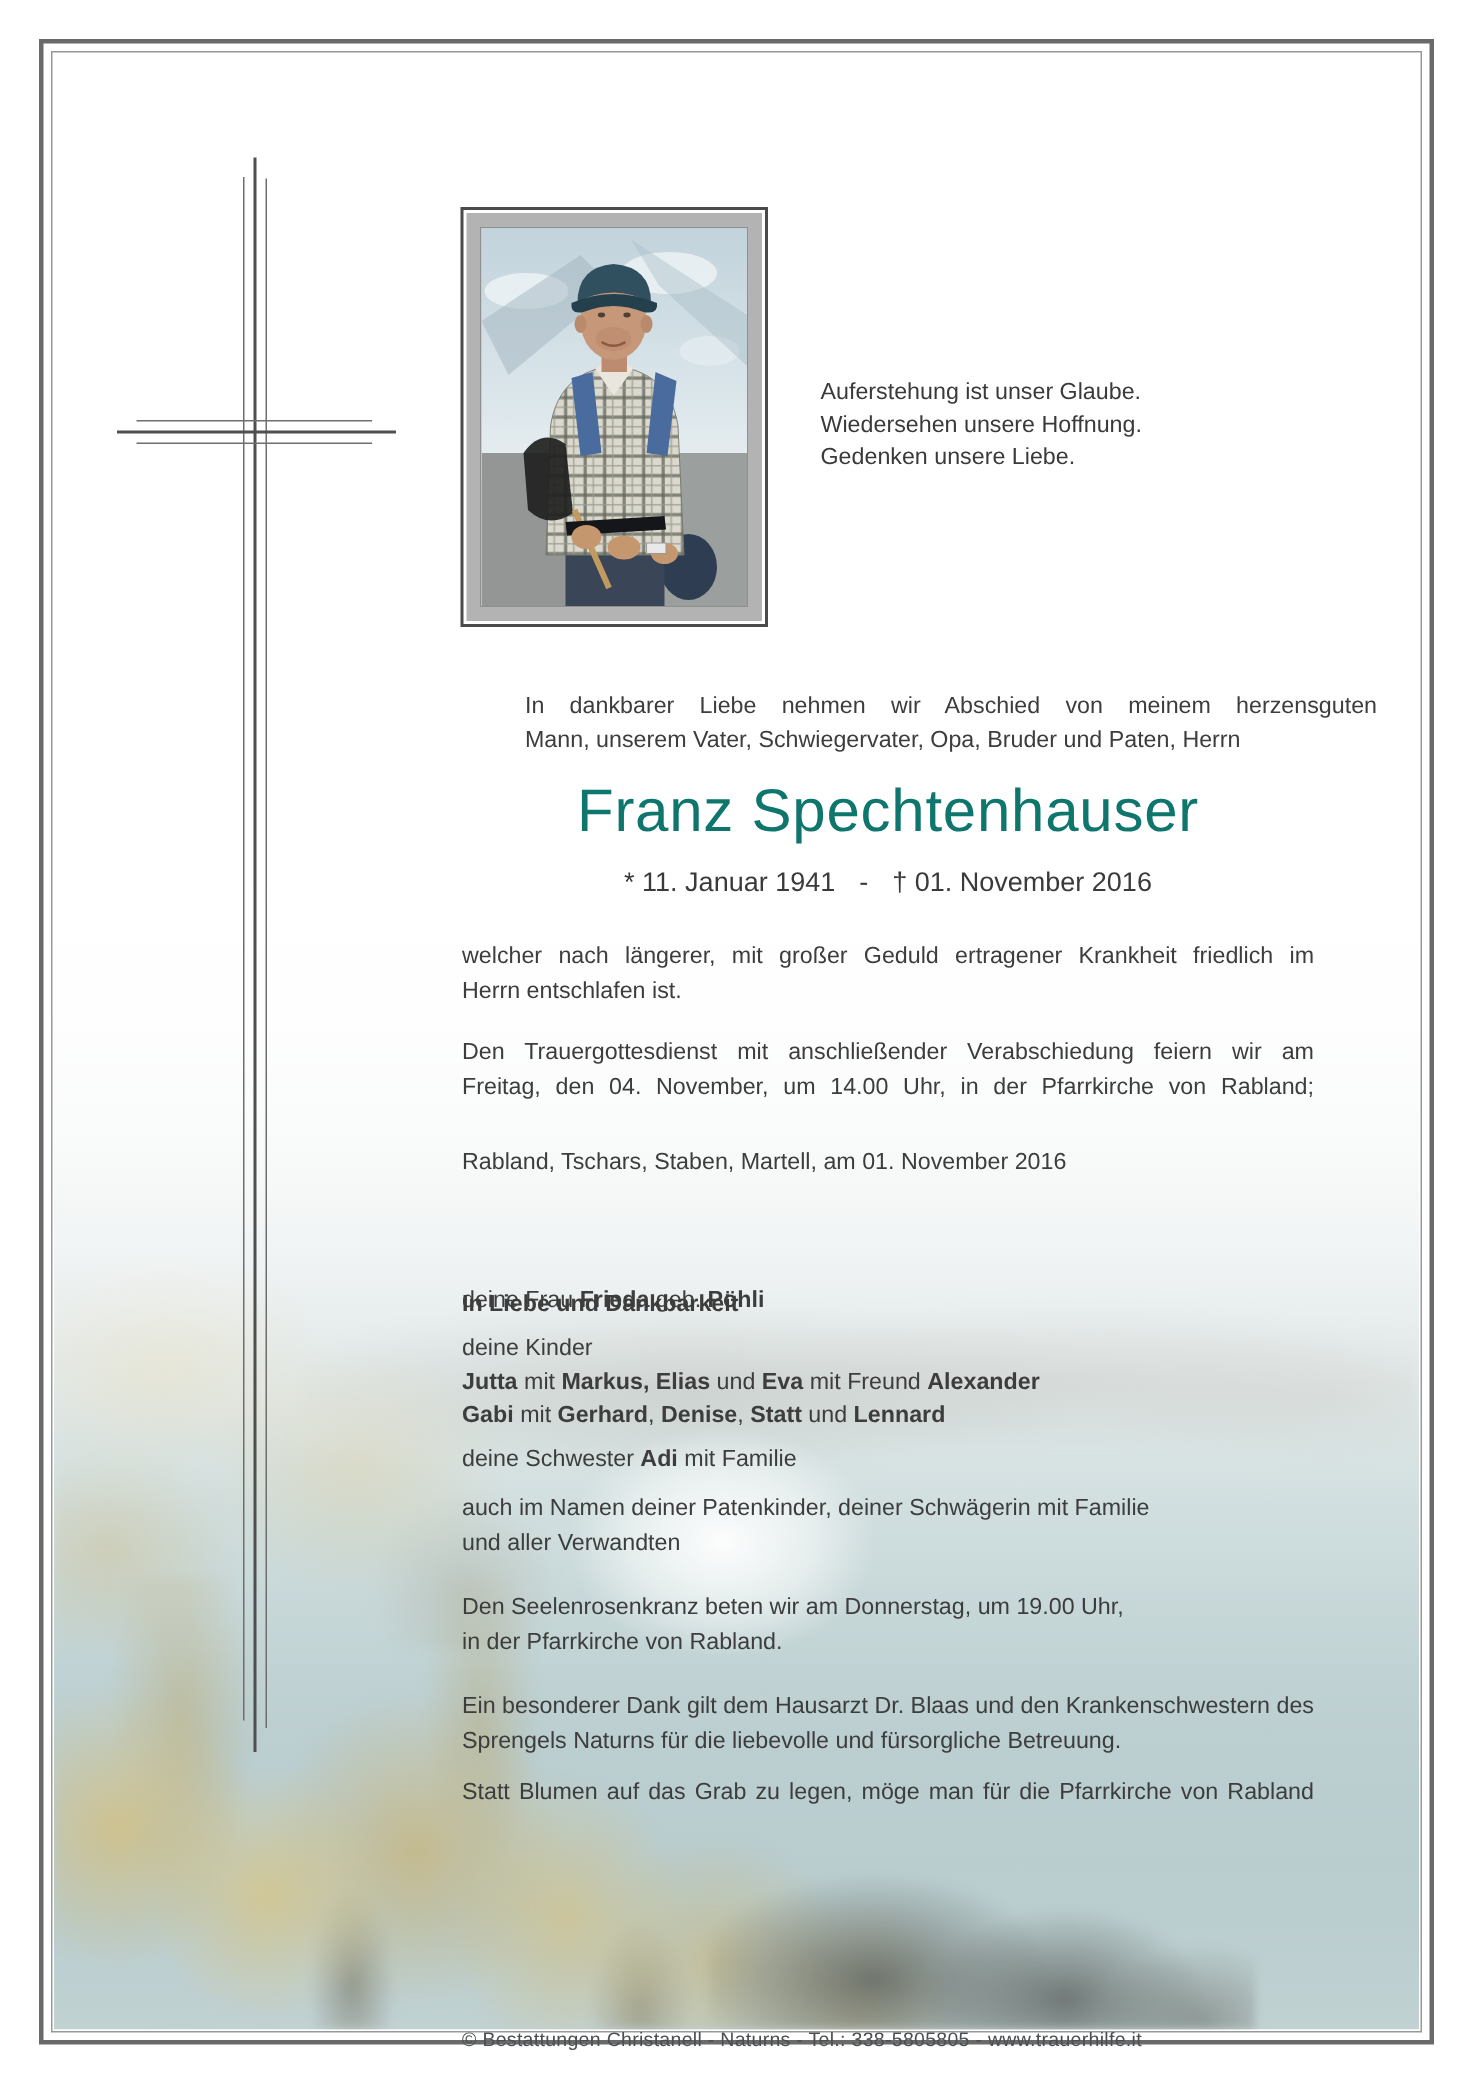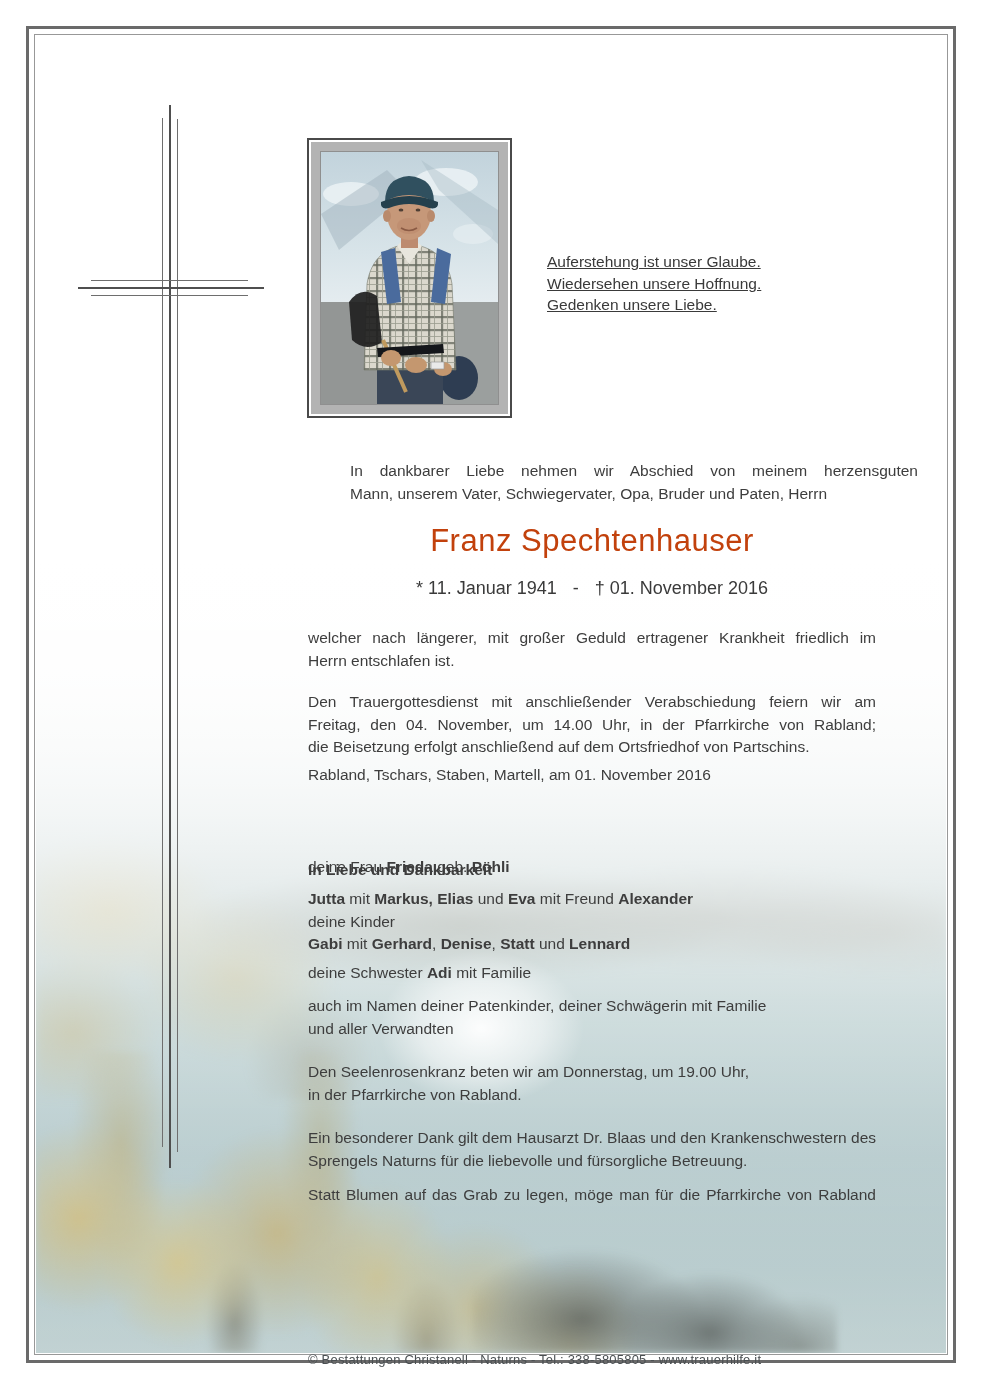--- a/index.html
+++ b/index.html
@@ -50,25 +50,25 @@
   .cl.h-lower{left:91px;top:295px;width:157px;height:1px;}
 
   
   .photo-frame{position:absolute;left:307px;top:138px;width:205px;height:280px;z-index:4;border:2px solid #4a4a4a;background:#ffffff;padding:2px;box-sizing:border-box;}
   .photo-mat{width:100%;height:100%;border:9px solid #b3b3b3;box-sizing:border-box;}
   .photo-inner{width:100%;height:100%;border:1px solid #8f8f8f;box-sizing:border-box;overflow:hidden;}
   .photo-inner svg{display:block;width:100%;height:100%;}
 
   
   .txt{position:absolute;left:308px;width:568px;z-index:4;font-size:15.5px;line-height:22.5px;color:#3d3d3d;}
-  .quote{position:absolute;left:547px;top:251px;z-index:4;font-size:15.5px;line-height:21.5px;color:#3a3a3a;width:330px;text-decoration:underline;}
+  .quote{position:absolute;left:547px;top:251px;z-index:4;font-size:15.5px;line-height:21.5px;color:#3a3a3a;width:330px;}
   .jline{text-align:justify;text-align-last:justify;}
   .jline.last{text-align-last:left;}
   .plain .jline{text-align:left;text-align-last:left;}
-  .name{top:518px;font-size:31px;line-height:46px;text-align:center;color:#c2410c;font-weight:400;letter-spacing:.5px;}
+  .name{top:518px;font-size:40px;line-height:46px;text-align:center;color:#0f766e;font-weight:400;letter-spacing:.5px;}
   .dateline{top:577px;text-align:center;font-size:18px;color:#3a3a3a;}
   .dateline .sep{margin:0 16px;}
   .bold,.b{font-weight:700;margin-top:39px;}
   .footer{position:absolute;left:308px;top:1315px;z-index:4;font-size:13px;color:#4a4f52;letter-spacing:.2px;margin-top:37px;}
 </style>
 </head>
 <body>
 
 <div class="landscape">
   <div class="ls-water"></div>
@@ -164,32 +164,31 @@
 </div>
 
 <div class="txt justify" style="top:627px;">
     <div class="jline">welcher nach längerer, mit großer Geduld ertragener Krankheit friedlich im</div>
     <div class="jline last">Herrn entschlafen ist.</div>
   </div>
 
 <div class="txt justify" style="top:691px;">
     <div class="jline">Den Trauergottesdienst mit anschließender Verabschiedung feiern wir am</div>
     <div class="jline">Freitag, den 04. November, um 14.00 Uhr, in der Pfarrkirche von Rabland;</div>
-    <div class="jline last">die Beisetzung erfolgt anschließend auf dem Ortsfriedhof von Partschins.</div>
   </div>
 
 <div class="txt" style="top:764px;">Rabland, Tschars, Staben, Martell, am 01. November 2016</div>
 
 <div class="txt bold" style="top:820px;">In Liebe und Dankbarkeit</div>
 
 <div class="txt" style="top:856px;"><span>deine Frau </span><span class="b">Frieda</span><span> geb. </span><span class="b">Pöhli</span></div>
 
 <div class="txt" style="top:888px;">
+  <div>deine Kinder</div>
   <div><span class="b">Jutta</span><span> mit </span><span class="b">Markus, Elias</span><span> und </span><span class="b">Eva</span><span> mit Freund </span><span class="b">Alexander</span></div>
-  <div>deine Kinder</div>
   <div><span class="b">Gabi</span><span> mit </span><span class="b">Gerhard</span><span>, </span><span class="b">Denise</span><span>, </span><span class="b">Statt</span><span> und </span><span class="b">Lennard</span></div>
 </div>
 
 <div class="txt" style="top:962px;"><span>deine Schwester </span><span class="b">Adi</span><span> mit Familie</span></div>
 
 <div class="txt plain" style="top:995px;">
     <div class="jline">auch im Namen deiner Patenkinder, deiner Schwägerin mit Familie</div>
     <div class="jline last">und aller Verwandten</div>
   </div>
 

